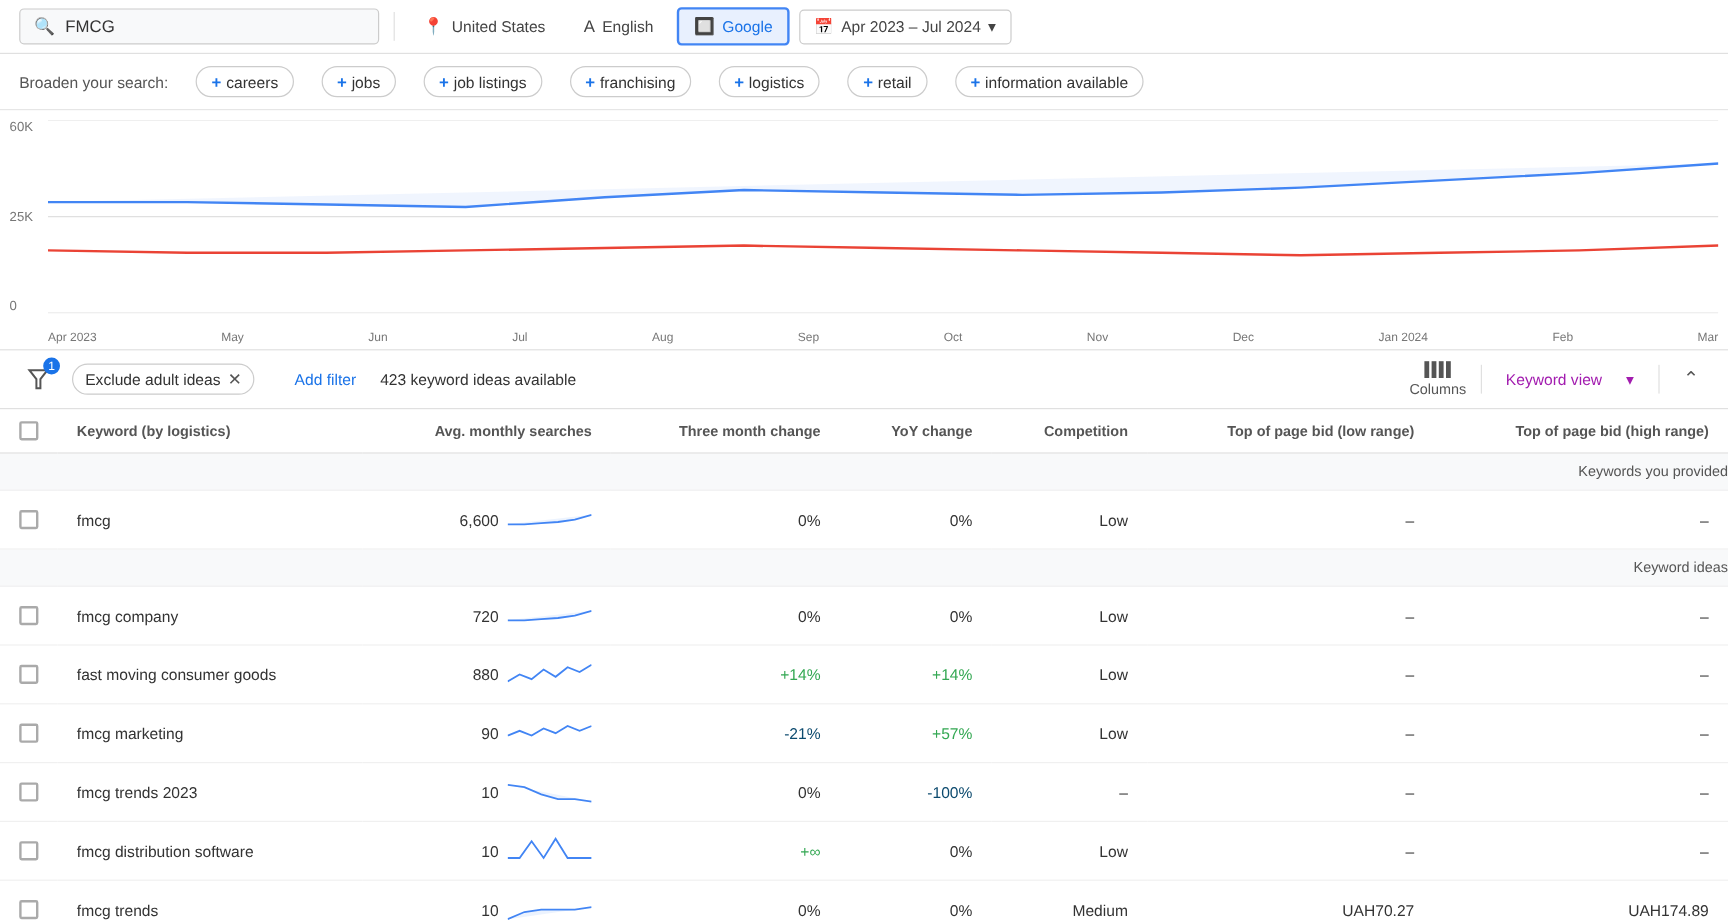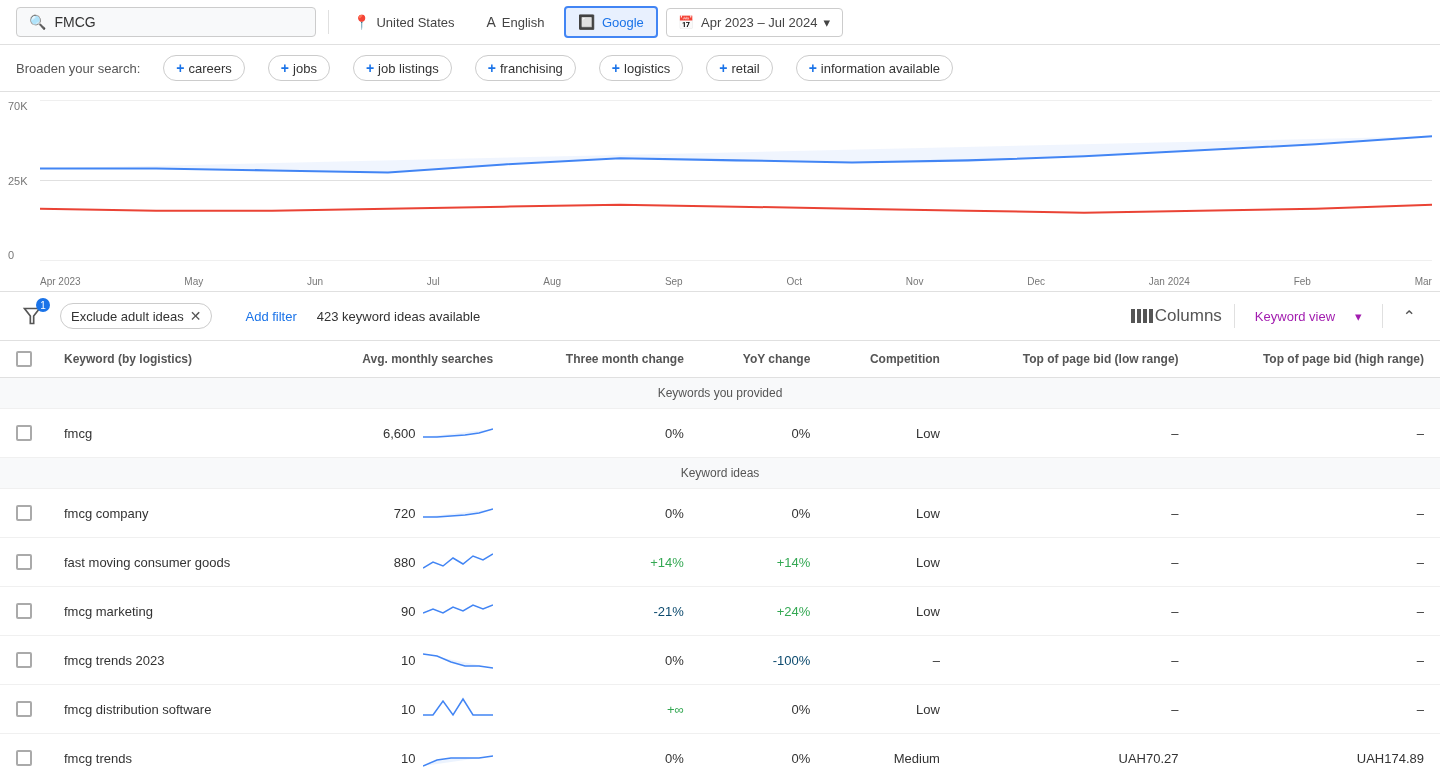--- a/index.html
+++ b/index.html
@@ -164,25 +164,25 @@
       cursor: pointer;
       background: none;
       border: none;
       padding: 4px 8px;
       margin-left: 13px;
     }
     .ideas-count { font-size: 13px; color: #333; flex: 1; }
     .right-controls { display: flex; align-items: center; gap: 12px; margin-left: auto; }
     .columns-btn {
       display: flex;
-      flex-direction: row;
+      flex-direction: column;
       align-items: center;
       gap: 2px;
       cursor: pointer;
-      font-size: 17px;
+      font-size: 12px;
       color: #555;
     }
     .columns-icon {
       display: flex;
       gap: 2px;
     }
     .col-bar { width: 4px; height: 14px; background: #555; }
     .keyword-view-btn {
       display: flex;
       align-items: center;
@@ -217,21 +217,21 @@
       color: #333;
       font-size: 13px;
     }
     td:first-child { text-align: left; width: 40px; }
     td:nth-child(2) { text-align: left; }
 
     .section-header td {
       background: #f8f9fa;
       color: #555;
       font-weight: 500;
-      text-align: center;
+      text-align: right;
       padding: 8px 0;
       font-size: 12px;
     }
 
     
     .sparkline {
       display: inline-block;
       width: 70px;
       height: 28px;
       vertical-align: middle;
@@ -307,21 +307,21 @@
     <span>retail</span>
   </div>
   <div class="broaden-chip">
     <span class="plus-icon">+</span>
     <span>information available</span>
   </div>
 </div>
 
 <div class="chart-container">
   <div class="chart-y-labels">
-    <span>70K</span>
+    <span>60K</span>
     <span>25K</span>
     <span>0</span>
   </div>
   <div class="chart-svg-wrapper">
     <svg width="100%" height="100%" viewBox="0 0 1380 160" preserveAspectRatio="none">
 
       <line x1="0" y1="0" x2="1380" y2="0" stroke="#e0e0e0" stroke-width="1"></line>
       <line x1="0" y1="80" x2="1380" y2="80" stroke="#e0e0e0" stroke-width="1"></line>
       <line x1="0" y1="160" x2="1380" y2="160" stroke="#e0e0e0" stroke-width="1"></line>
 
@@ -456,21 +456,21 @@
       <span class="checkbox"></span>
     </td>
     <td>fmcg marketing</td>
     <td style="text-align:right">
       <span style="vertical-align:middle;margin-right:4px">90</span>
       <svg class="sparkline" viewBox="0 0 70 28" width="70" height="28">
         <polyline fill="none" stroke="#4285f4" stroke-width="1.5" points="0,16 10,12 20,16 30,10 40,14 50,8 60,12 70,8"></polyline>
       </svg>
     </td>
     <td class="change-negative">-21%</td>
-    <td class="change-positive">+24%</td>
+    <td class="change-positive">+57%</td>
     <td>Low</td>
     <td>–</td>
     <td>–</td>
   </tr>
         <tr>
     <td>
       <span class="checkbox"></span>
     </td>
     <td>fmcg trends 2023</td>
     <td style="text-align:right">

